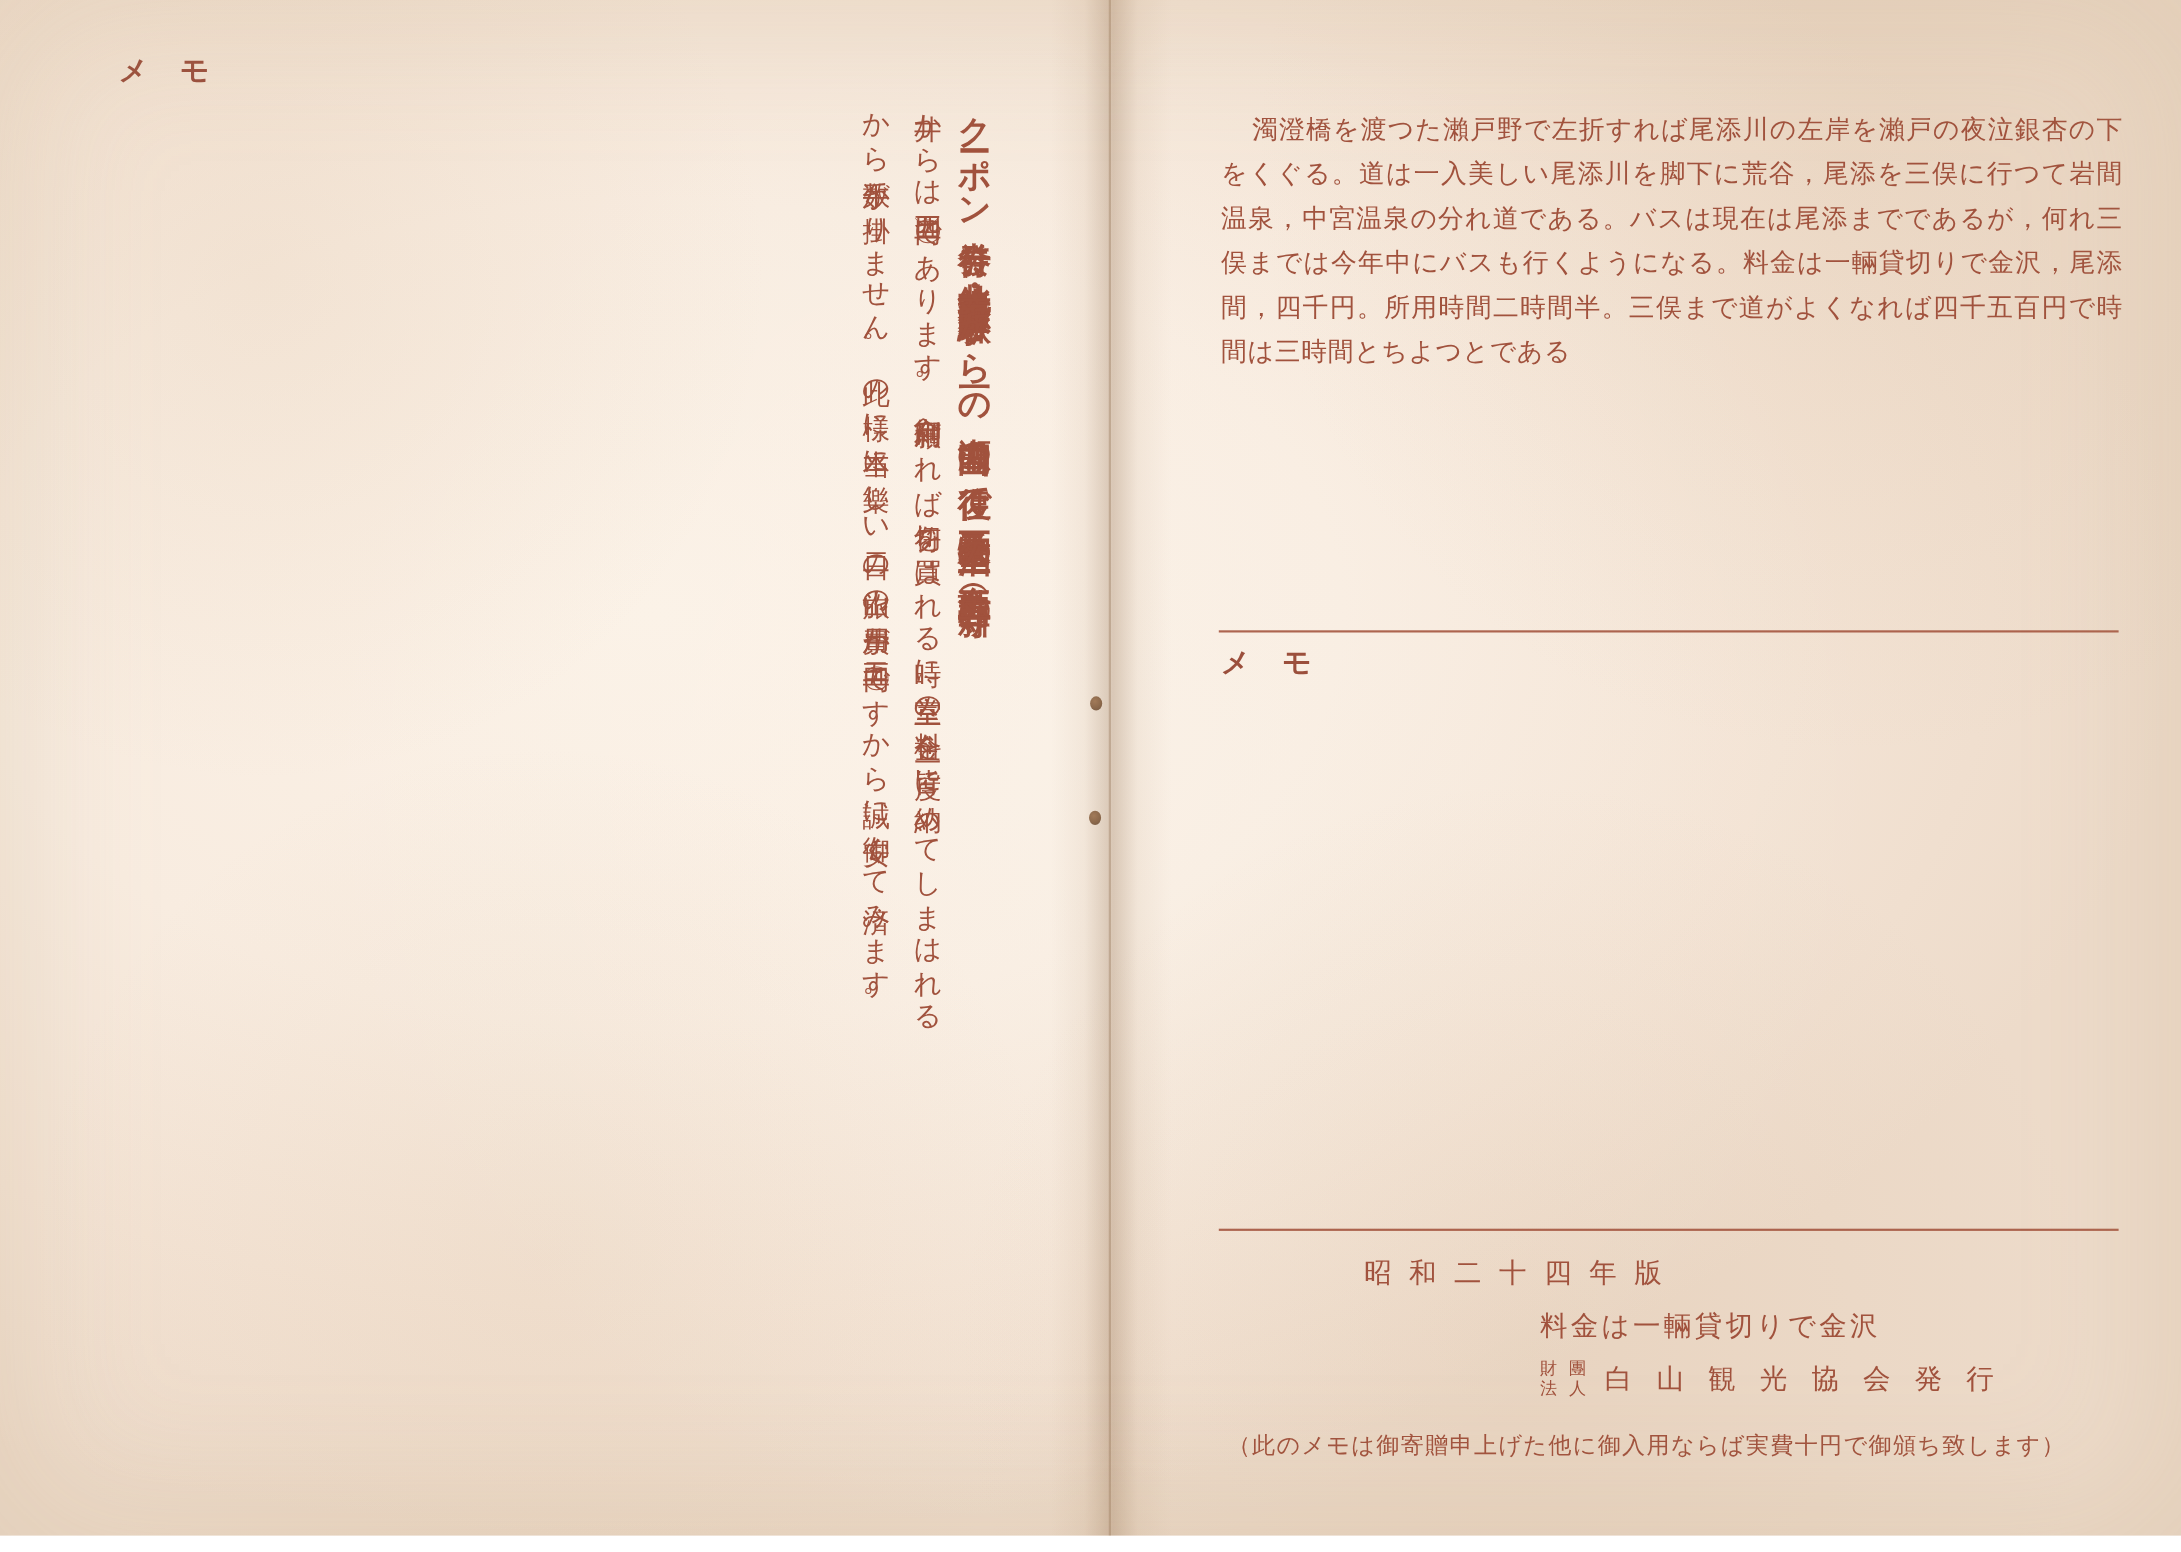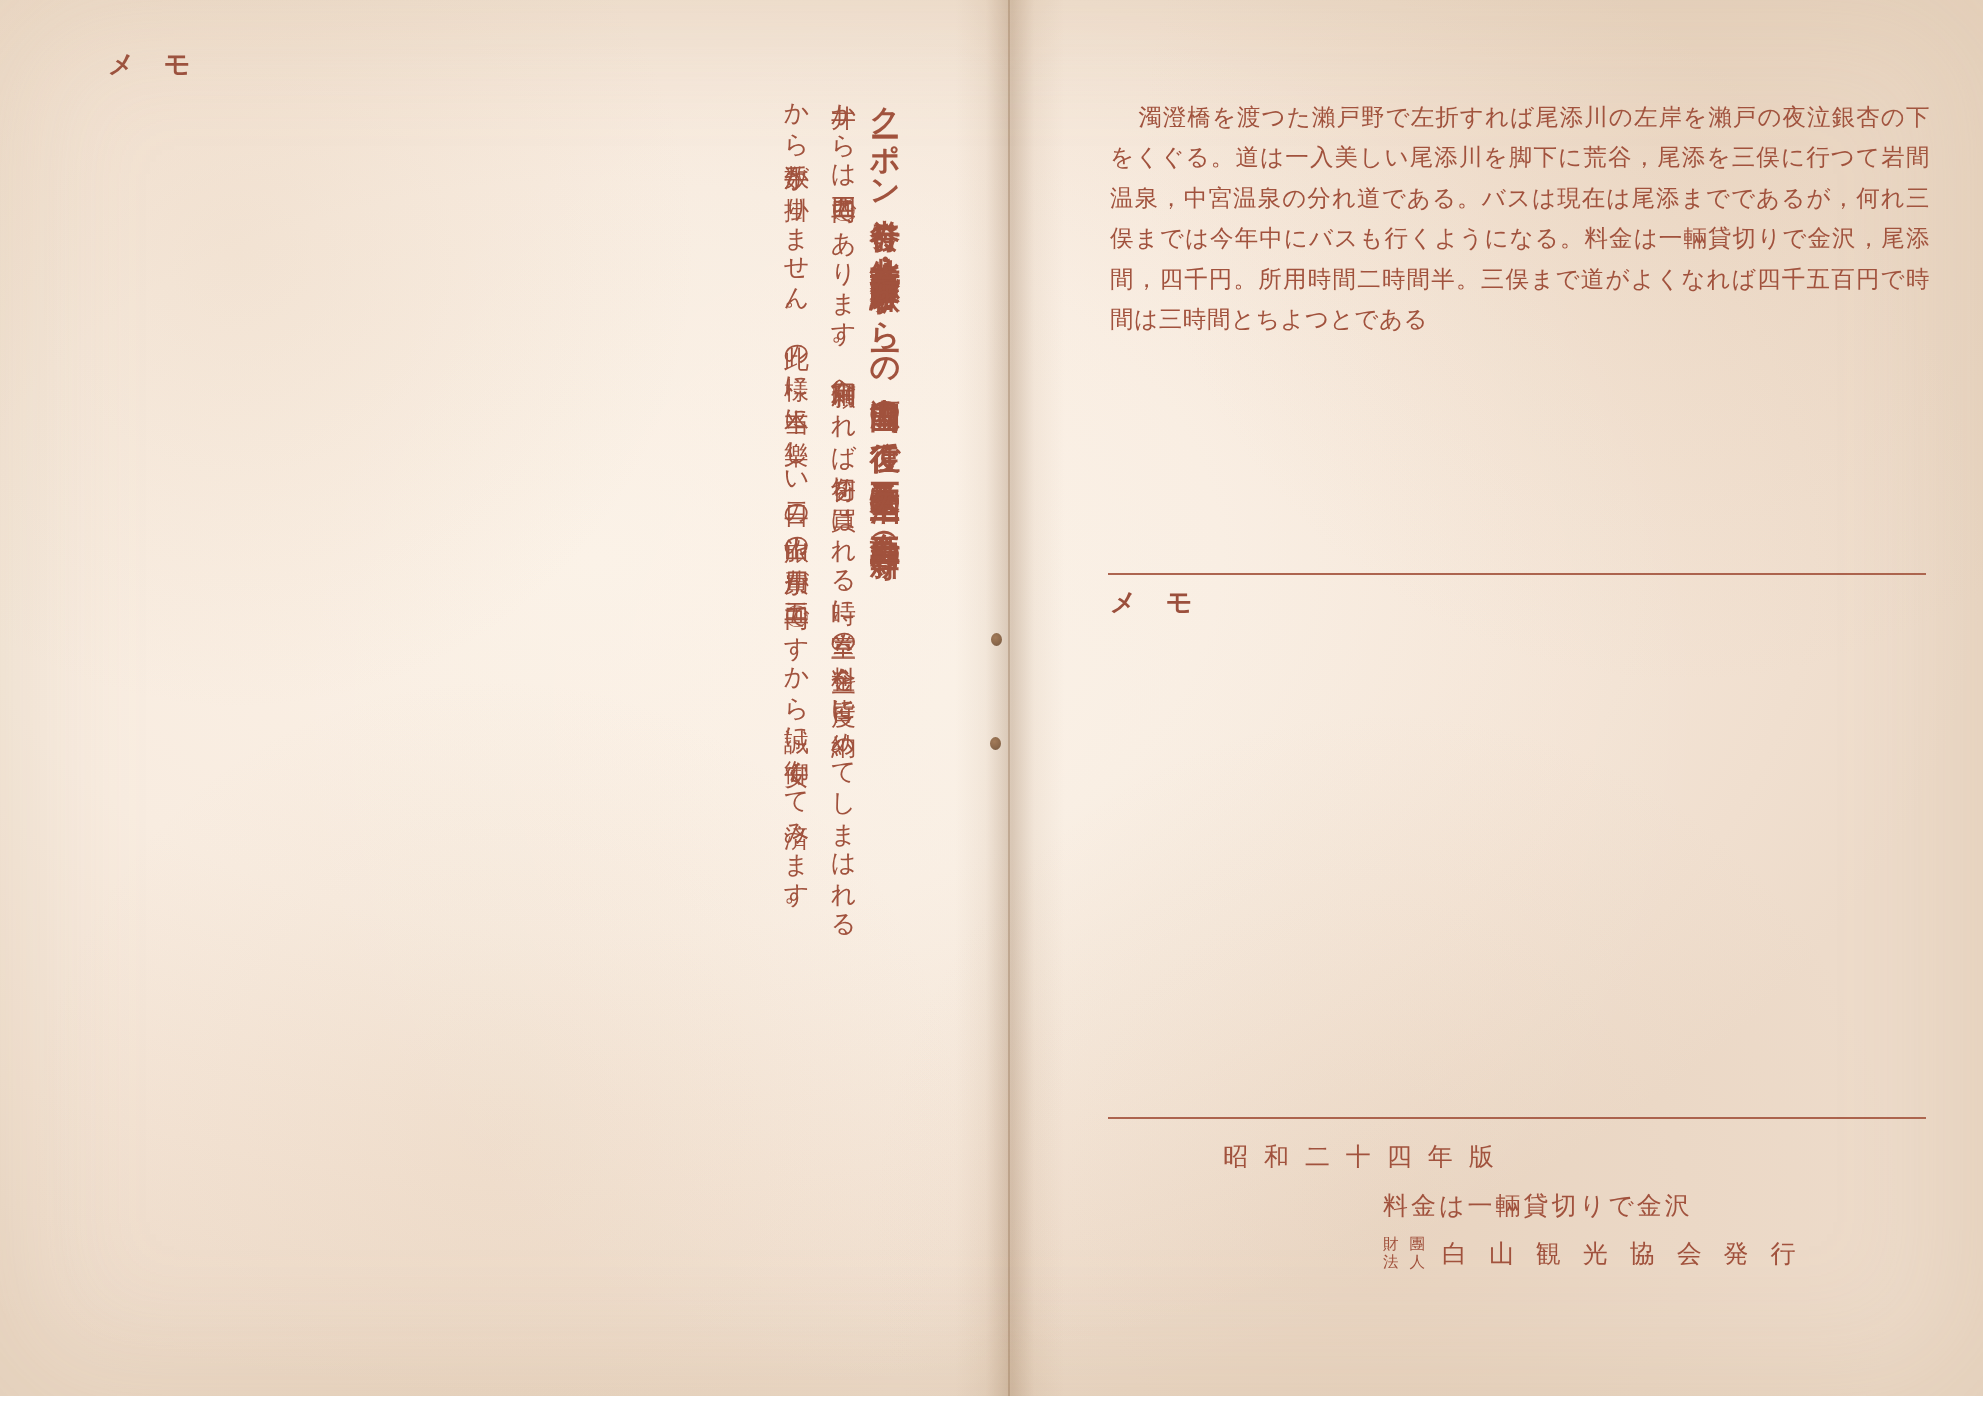--- a/index.html
+++ b/index.html
@@ -165,21 +165,21 @@
     position: absolute;
     left: 38px;
     top: 1117px;
     width: 818px;
     height: 2px;
     background: #a4553f;
     opacity: 0.9;
   }
   .colophon {
     position: absolute;
-    left: 23px;
+    left: 40px;
     top: 1140px;
     width: 830px;
     color: #a1523d;
     font-family: "DejaVu Sans", sans-serif;
   }
   .colophon .edition {
     font-size: 25px;
     letter-spacing: 4px;
     margin-left: 130px;
   }
@@ -254,17 +254,18 @@
     <div class="colophon">
       <div class="edition">昭 和 二 十 四 年 版</div>
       <div class="address">料金は一輛貸切りで金沢</div>
       <div class="publisher-row">
         <div class="zaidan">
           <div>財 團</div>
           <div>法 人</div>
         </div>
         <div class="pub-name">白 山 観 光 協 会 発 行</div>
       </div>
+      <div class="note">（此のメモは御寄贈申上げた他に御入用ならば実費十円で御頒ち致します）</div>
     </div>
   </div>
 
   <div class="edge-shade"></div>
 </div>
 
 </body></html>

